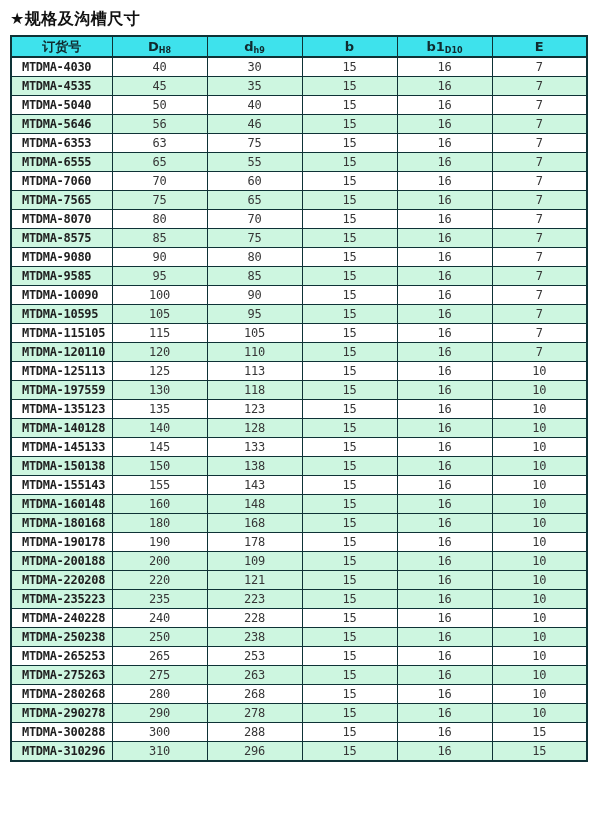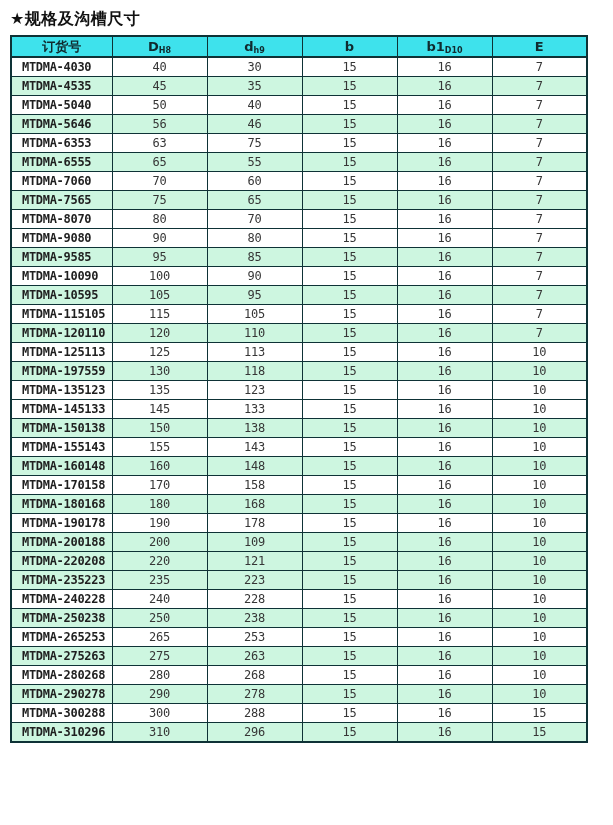--- a/index.html
+++ b/index.html
@@ -173,20 +173,28 @@
           <td>7</td>
         </tr>
         <tr>
           <td>MTDMA-8070</td>
           <td>80</td>
           <td>70</td>
           <td>15</td>
           <td>16</td>
           <td>7</td>
         </tr>
+        <tr class="alt">
+          <td>MTDMA-8575</td>
+          <td>85</td>
+          <td>75</td>
+          <td>15</td>
+          <td>16</td>
+          <td>7</td>
+        </tr>
         <tr>
           <td>MTDMA-9080</td>
           <td>90</td>
           <td>80</td>
           <td>15</td>
           <td>16</td>
           <td>7</td>
         </tr>
         <tr class="alt">
           <td>MTDMA-9585</td>
@@ -245,20 +253,28 @@
           <td>10</td>
         </tr>
         <tr>
           <td>MTDMA-135123</td>
           <td>135</td>
           <td>123</td>
           <td>15</td>
           <td>16</td>
           <td>10</td>
         </tr>
+        <tr class="alt">
+          <td>MTDMA-140128</td>
+          <td>140</td>
+          <td>128</td>
+          <td>15</td>
+          <td>16</td>
+          <td>10</td>
+        </tr>
         <tr>
           <td>MTDMA-145133</td>
           <td>145</td>
           <td>133</td>
           <td>15</td>
           <td>16</td>
           <td>10</td>
         </tr>
         <tr class="alt">
           <td>MTDMA-150138</td>
@@ -273,28 +289,20 @@
           <td>155</td>
           <td>143</td>
           <td>15</td>
           <td>16</td>
           <td>10</td>
         </tr>
         <tr class="alt">
           <td>MTDMA-160148</td>
           <td>160</td>
           <td>148</td>
-          <td>15</td>
-          <td>16</td>
-          <td>10</td>
-        </tr>
-        <tr>
-          <td>MTDMA-170158</td>
-          <td>170</td>
-          <td>158</td>
           <td>15</td>
           <td>16</td>
           <td>10</td>
         </tr>
         <tr class="alt">
           <td>MTDMA-180168</td>
           <td>180</td>
           <td>168</td>
           <td>15</td>
           <td>16</td>

